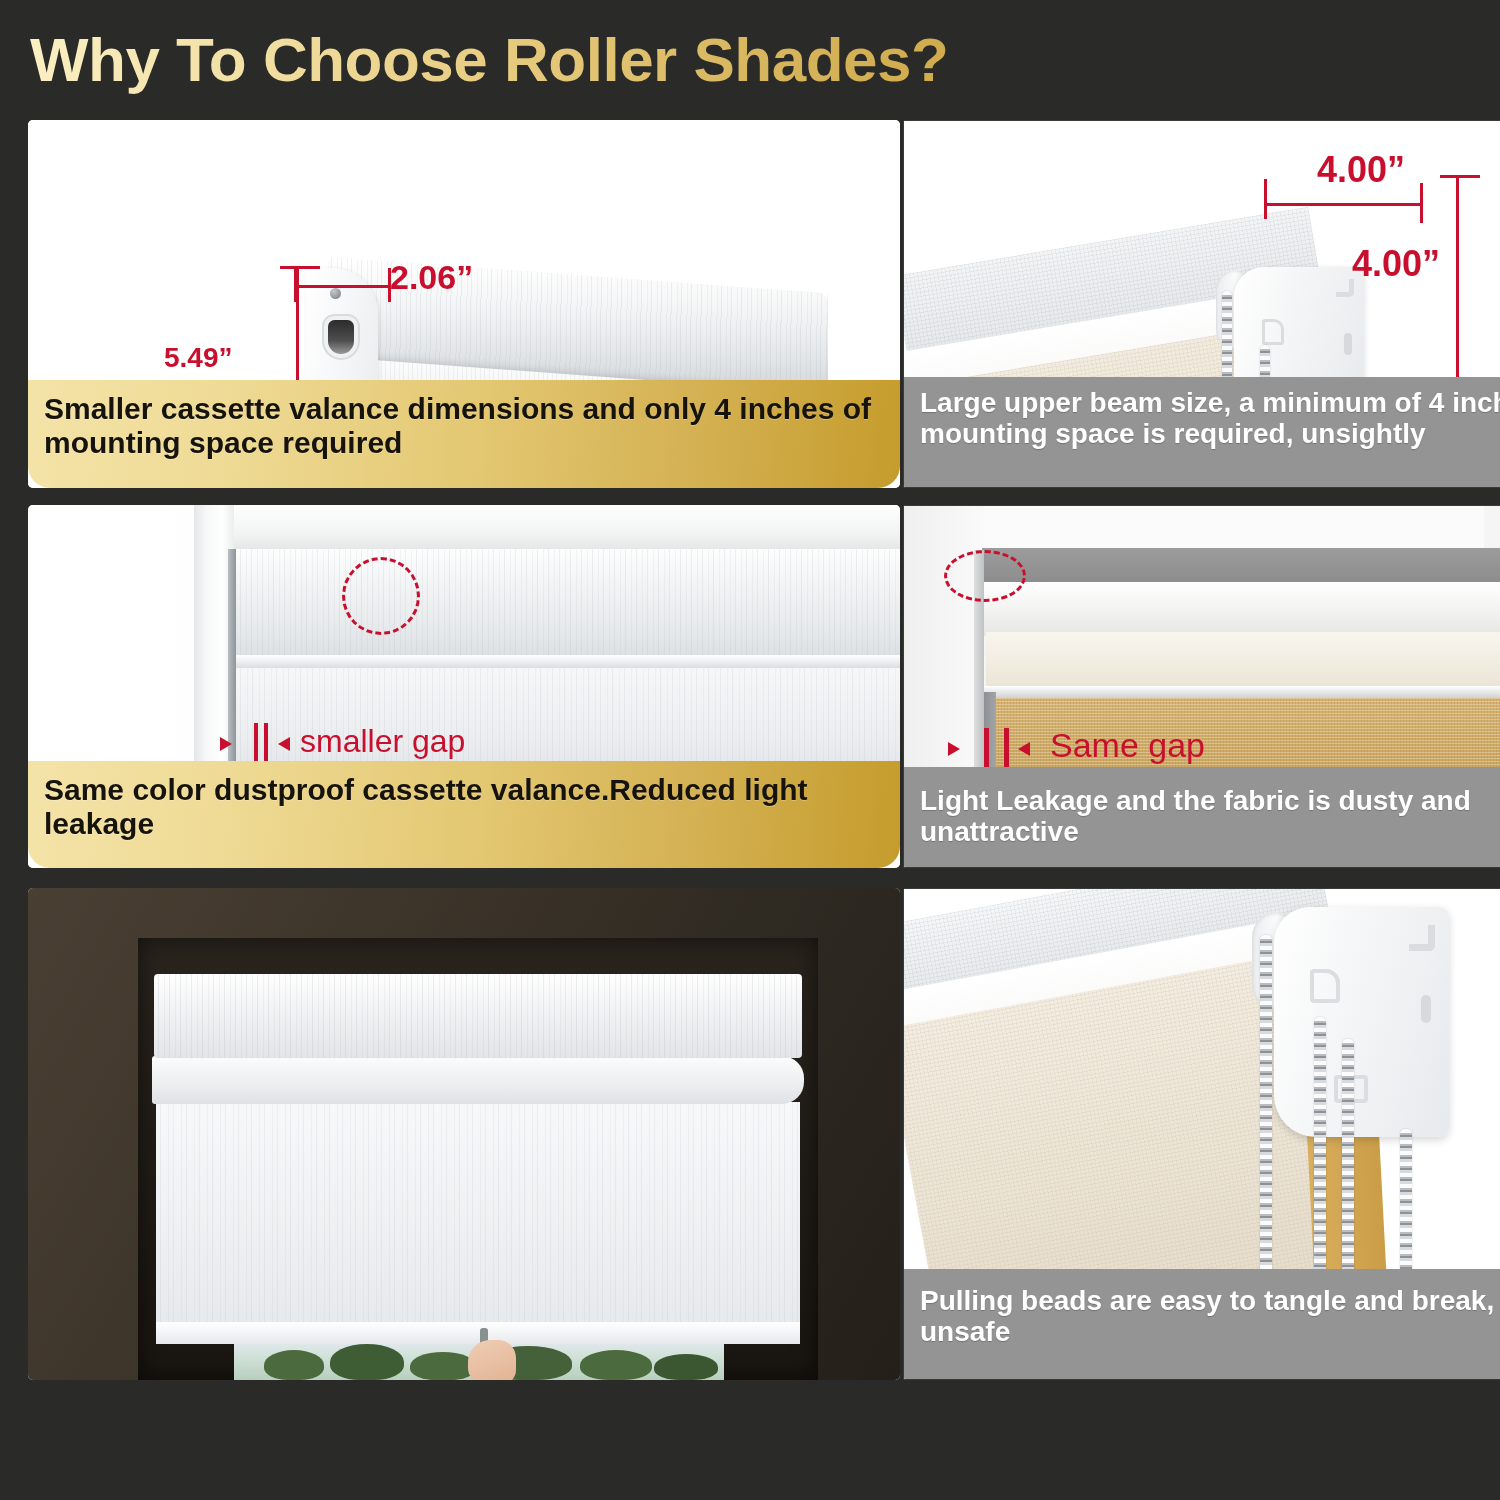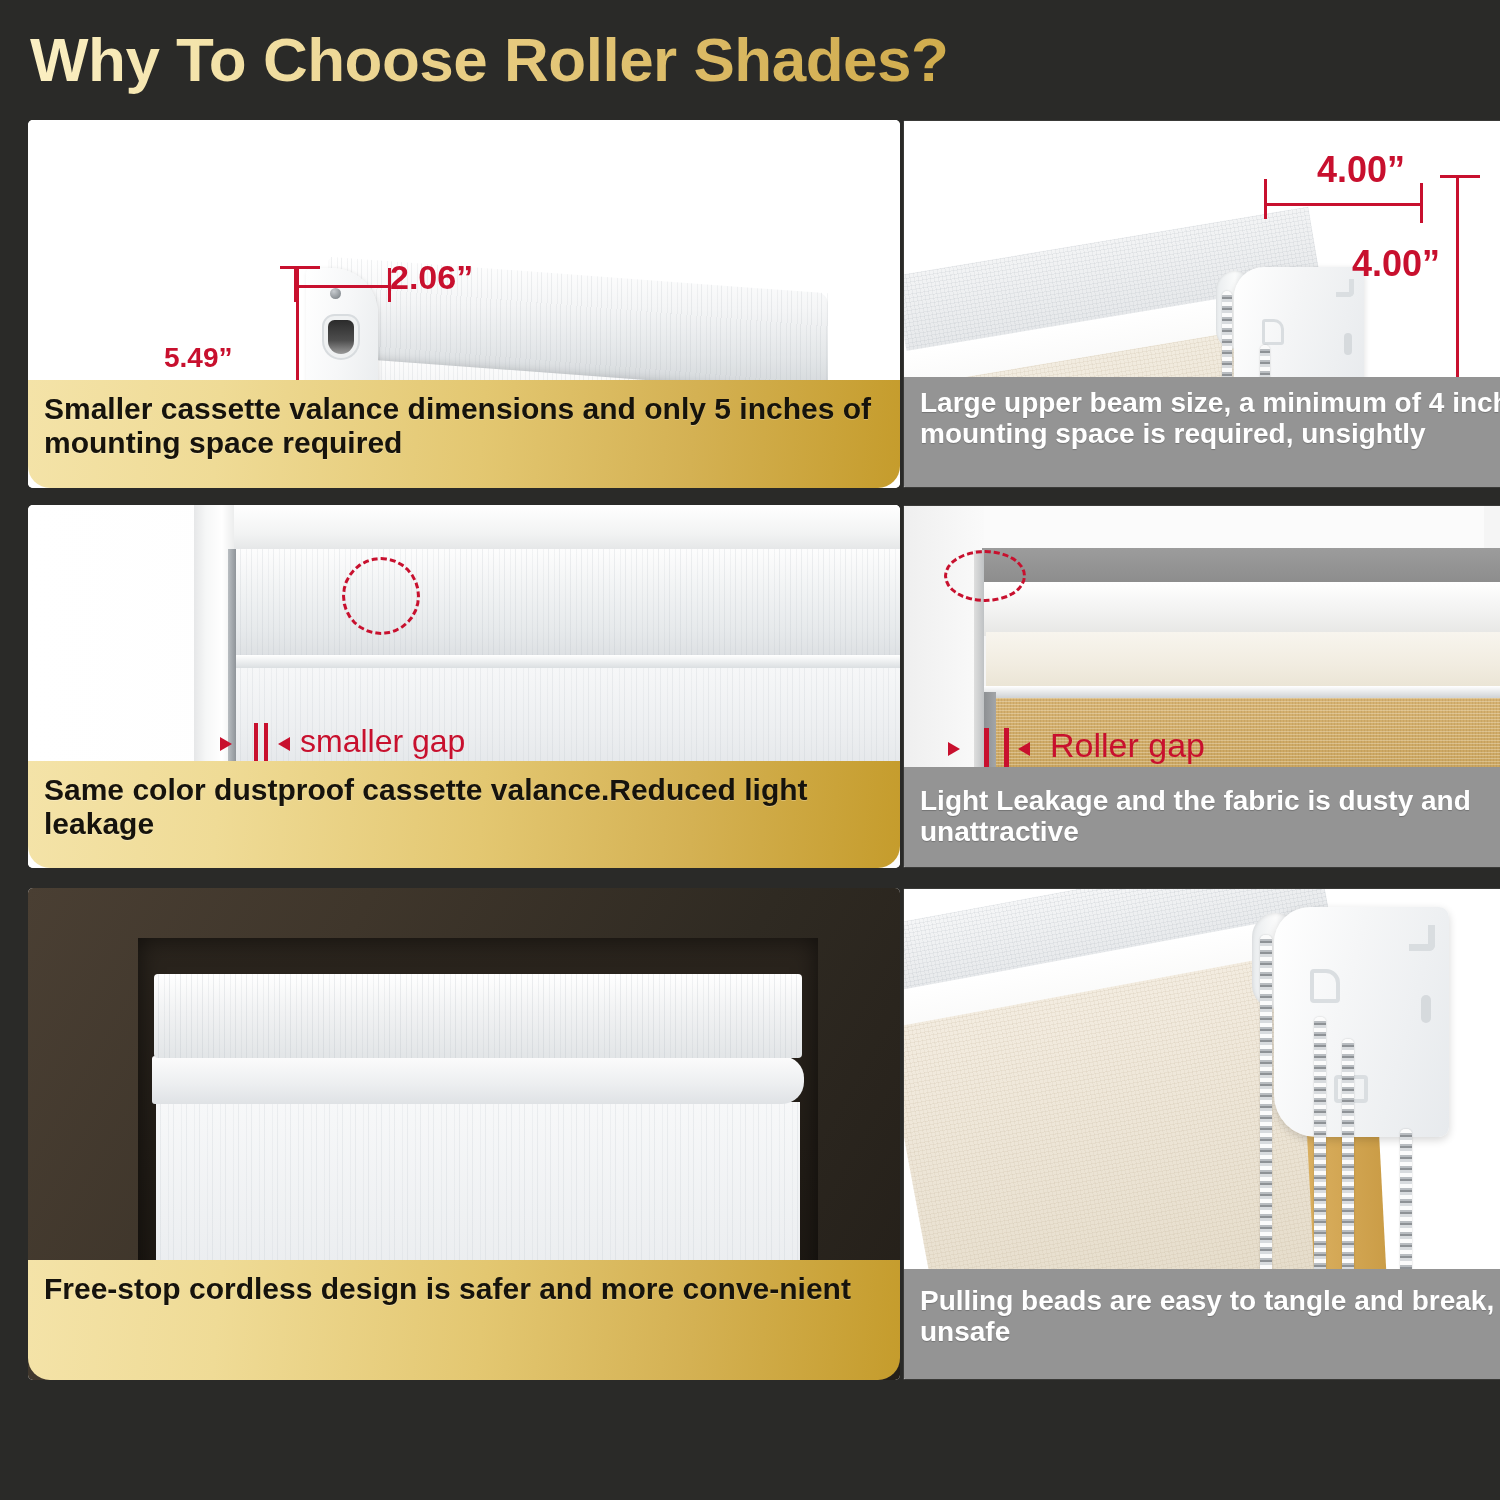--- a/index.html
+++ b/index.html
@@ -433,21 +433,21 @@
       <div class="dimline-h" style="left:268px; top:165px; width:95px;"></div>
       <div class="tick-v" style="left:266px; top:148px; height:34px;"></div>
       <div class="tick-v" style="left:360px; top:148px; height:34px;"></div>
       <div class="dim p1-lbl-w">2.06”</div>
 
       <div class="dimline-v" style="left:268px; top:148px; height:208px;"></div>
       <div class="tick-h" style="left:252px; top:146px; width:40px;"></div>
       <div class="tick-h" style="left:252px; top:354px; width:40px;"></div>
       <div class="dim p1-lbl-h">5.49”</div>
     </div>
-    <div class="cap gold cap-h1">Smaller cassette valance dimensions and only 5 inches of mounting space required</div>
+    <div class="cap gold cap-h1">Smaller cassette valance dimensions and only 4 inches of mounting space required</div>
   </div>
 
   <div class="card right c-r r-1">
     <div class="photo">
       <div class="p2-bg"></div>
       <div class="p2-topfabric"></div>
       <div class="p2-whitefab"></div>
       <div class="p2-beigefab"></div>
       <div class="p2-tan"></div>
       <div class="p2-roll"></div>
@@ -507,21 +507,21 @@
       <div class="p4-gapdark"></div>
       <div class="p4-khaki"></div>
       <div class="p4-frameedge"></div>
 
       <div class="dashed-circle" style="left:40px; top:44px; width:82px; height:52px;"></div>
 
       <div class="arrow-r" style="left:44px; top:236px;"></div>
       <div style="position:absolute; left:80px; top:222px; width:5px; height:42px; background:#c8102e;"></div>
       <div style="position:absolute; left:100px; top:222px; width:5px; height:42px; background:#c8102e;"></div>
       <div class="arrow-l" style="left:114px; top:236px;"></div>
-      <div class="gaplabel" style="left:146px; top:220px; font-size:34px;">Roller gap</div>
+      <div class="gaplabel" style="left:146px; top:220px; font-size:34px;">Same gap</div>
     </div>
     <div class="cap grey cap-r2">Light Leakage and the fabric is dusty and unattractive</div>
   </div>
 
   <div class="card left c-l r-3">
     <div class="photo">
       <div class="p5-room"></div>
       <div class="p5-recess"></div>
       <div class="p5-view">
         <div class="p5-tree" style="left:30px;  width:60px;  height:30px;"></div>
@@ -531,21 +531,20 @@
         <div class="p5-tree" style="left:346px; width:72px;  height:30px;"></div>
         <div class="p5-tree" style="left:420px; width:64px;  height:26px; background:#3b5731;"></div>
       </div>
       <div class="p5-shade"></div>
       <div class="p5-bottombar"></div>
       <div class="p5-roller"></div>
       <div class="p5-cassette"></div>
       <div class="p5-handle"></div>
       <div class="p5-hand"></div>
     </div>
-    <div class="cap gold cap-h3">Free-stop cordless design is safer and more conve-nient</div>
   </div>
 
   <div class="card right c-r r-3">
     <div class="photo">
       <div class="p6-bg"></div>
       <div class="p6-topfab"></div>
       <div class="p6-white"></div>
       <div class="p6-beige"></div>
       <div class="p6-tan"></div>
       <div class="p6-roll"></div>

